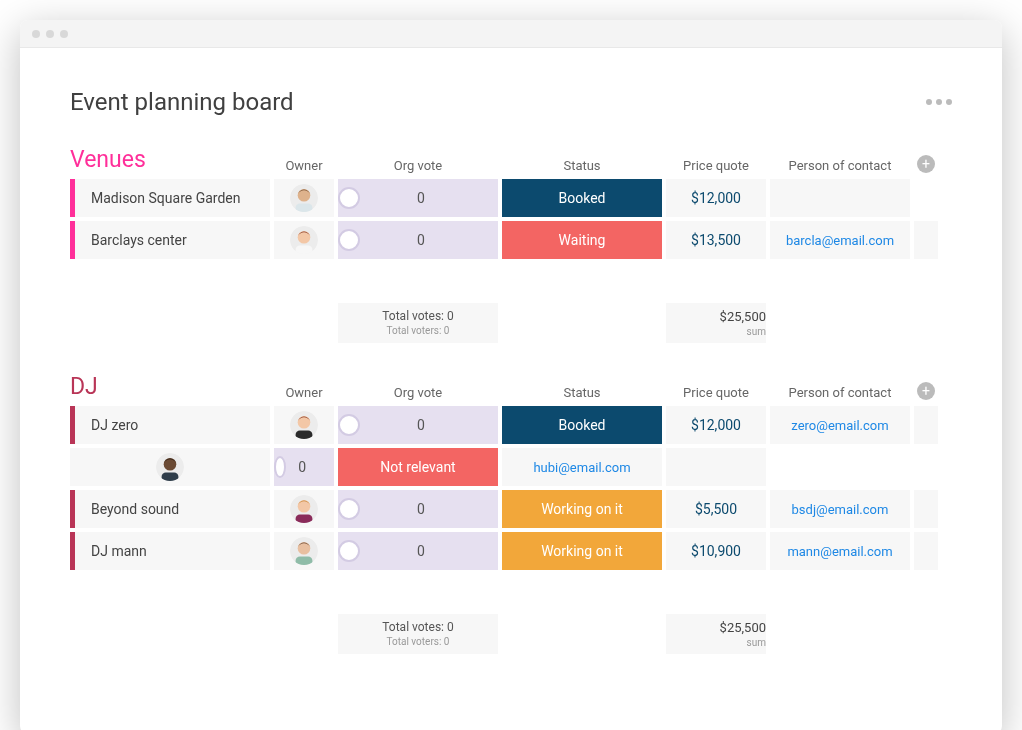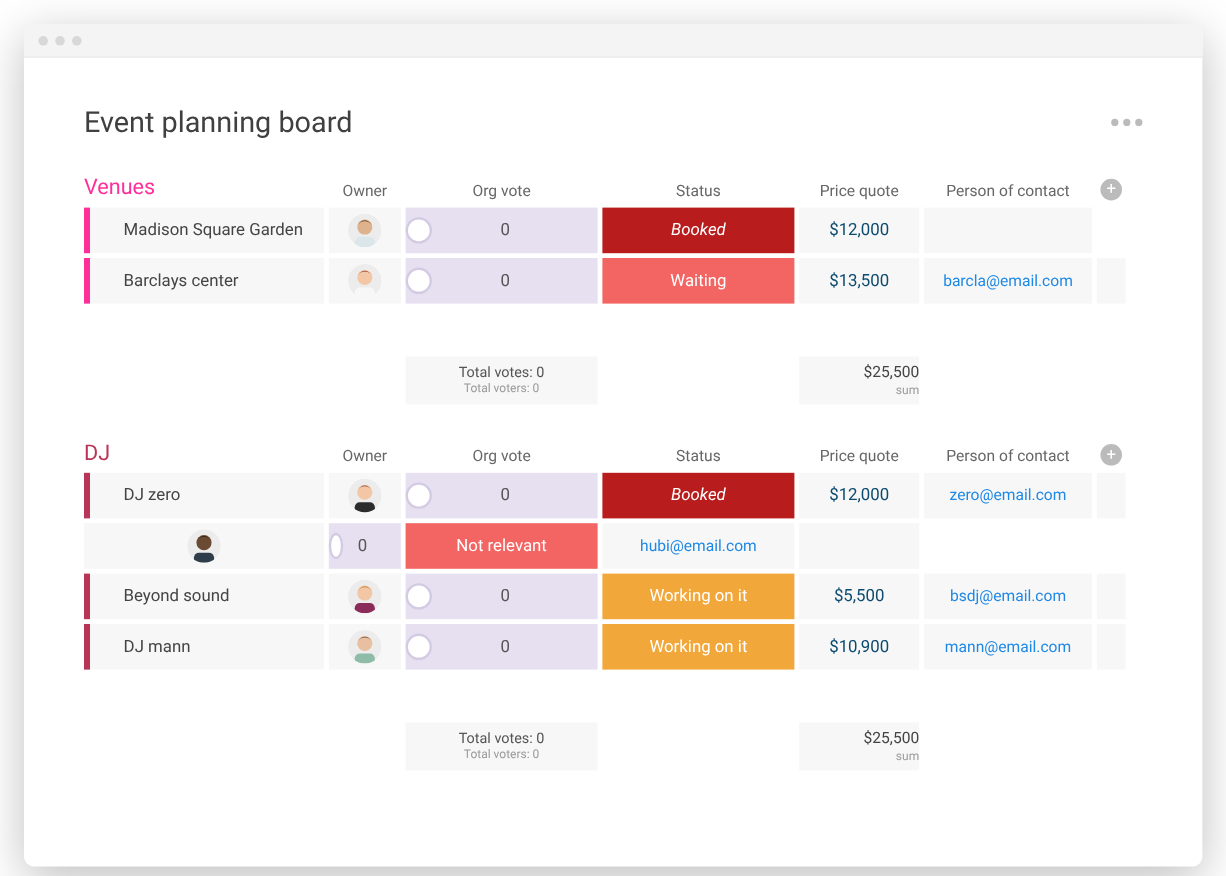--- a/index.html
+++ b/index.html
@@ -57,21 +57,21 @@
   .group-header {
     display: grid;
     grid-template-columns: 200px 60px 160px 160px 100px 140px 24px;
     align-items: flex-end;
     font-size: 13px;
     color: #555;
     gap: 4px;
     padding-bottom: 6px;
   }
   .group-title {
-    font-size: 18px;
+    font-size: 23px;
     font-weight: 400;
   }
   .group-title.venues { color: #ff2f9a; }
   .group-title.dj { color: #b93557; }
   .col-label { text-align: center; color: #666; }
   .add-col {
     width: 18px; height: 18px; border-radius: 50%;
     background: #bbb; color: #fff;
     font-size: 14px; line-height: 18px; text-align: center;
     cursor: pointer;
@@ -125,21 +125,21 @@
   .vote-count { flex: 1; text-align: center; padding-right: 28px; }
 
   .cell-status {
     height: 38px;
     display: flex;
     align-items: center;
     justify-content: center;
     color: #fff;
     font-size: 14px;
   }
-  .status-booked { background: #b91c1c; font-style: italic; }
+  .status-booked { background: #0c4a6e; }
   .status-waiting { background: #f36563; }
   .status-notrelevant { background: #f36563; }
   .status-working { background: #f2a73a; }
 
   .cell-price {
     height: 38px;
     background: #f7f7f7;
     display: flex;
     align-items: center;
     justify-content: center;
@@ -186,21 +186,21 @@
 
   .name-wrap {
     display:flex;
     height:38px;
   }
   .name-text {
     flex:1;
     display:flex;
     align-items:center;
     background:#f7f7f7;
-    padding-left:28px;
+    padding-left:16px;
     font-size:14px;
     color:#444;
   }
 </style>
 </head>
 <body>
 
 <div class="window">
   <div class="titlebar">
     <div class="dot"></div>

